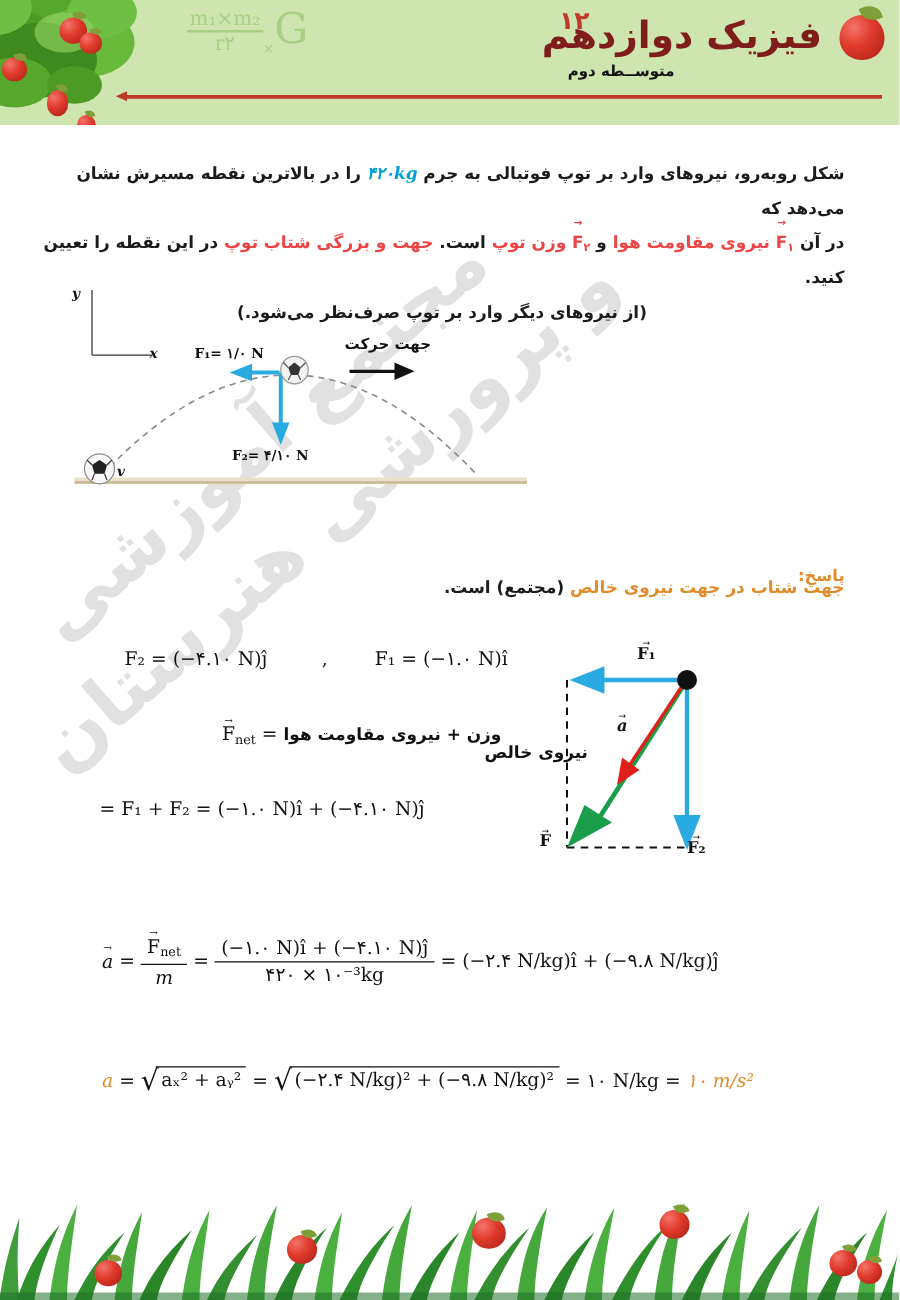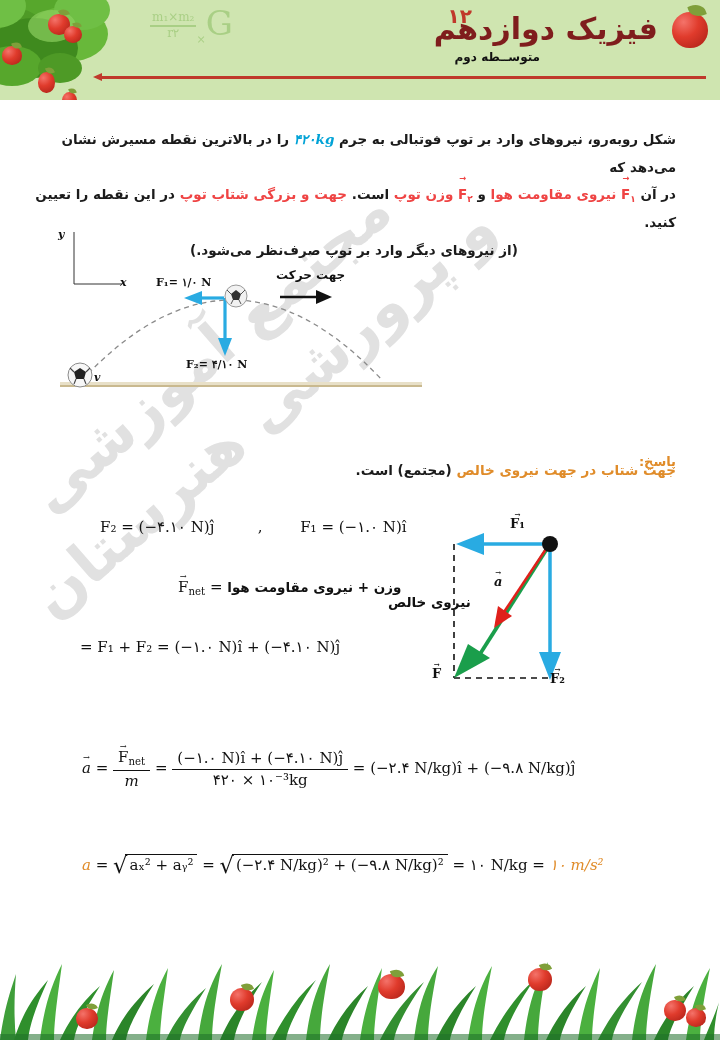--- a/index.html
+++ b/index.html
@@ -84,21 +84,21 @@
     top: 6px;
     color: #a9cf85;
     font-family: "DejaVu Serif", serif;
     font-size: 34px;
     line-height: 1;
     white-space: nowrap;
   }
   .header-formula .frac {
     display: inline-block;
     vertical-align: middle;
-    font-size: 12px;
+    font-size: 16px;
     text-align: center;
     line-height: 1.15;
   }
   .header-formula .frac .num { display: block; border-bottom: 2px solid #a9cf85; padding: 0 2px;}
   .header-formula .frac .den { display: block; }
   .header-formula .sub { font-size: 11px; vertical-align: sub; }
 
   
   .apple {
     position: absolute;

